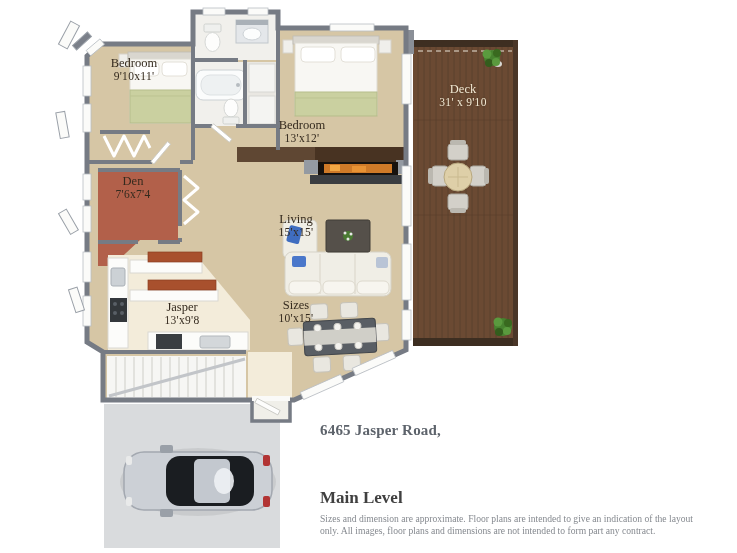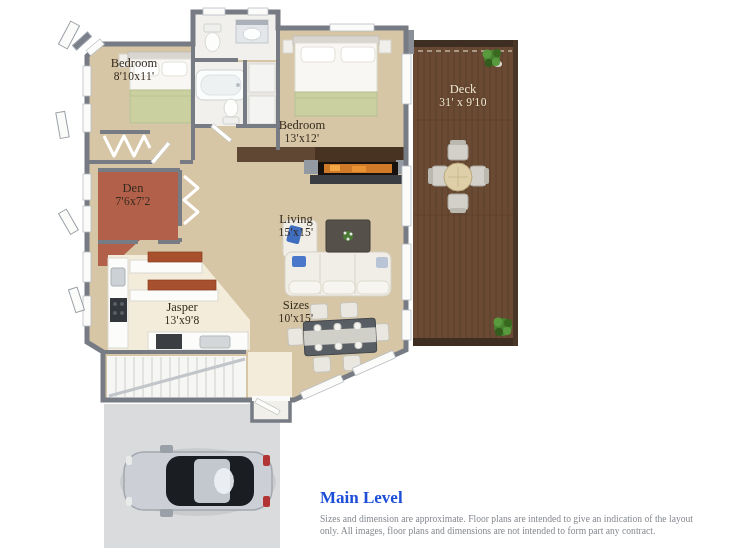--- a/index.html
+++ b/index.html
@@ -4,21 +4,21 @@
 <style>
   html,body{margin:0;padding:0;background:#ffffff;}
   body{width:737px;height:553px;font-family:"Liberation Serif","DejaVu Serif",serif;}
   .stage{position:relative;width:737px;height:553px;overflow:hidden;background:#ffffff;padding-left:48px;}
   .stage svg{position:absolute;left:0;top:0;display:block;}
   .room-label{position:absolute;transform:translateX(-50%);text-align:center;color:#342a1e;white-space:nowrap;}
   .room-label .room-name{font-size:12.5px;line-height:14px;}
   .room-label .room-dims{font-size:11.5px;line-height:13px;letter-spacing:.3px;}
   .room-label.light{color:#f2e9d4;text-shadow:0 0 2px rgba(60,40,20,.6);}
   .address-block{position:absolute;left:320px;top:420px;color:#5d636b;font-size:15px;font-weight:bold;line-height:20px;letter-spacing:.2px;}
-  .level-title{position:absolute;left:320px;top:488px;color:#1d4ed8;font-size:17px;font-weight:bold;}
+  .level-title{position:absolute;left:320px;top:488px;color:#404040;font-size:17px;font-weight:bold;}
   .disclaimer{position:absolute;left:320px;top:513px;width:392px;color:#85898f;font-size:9.6px;line-height:11.8px;}
 </style>
 </head>
 <body>
 
 <div class="stage">
 
 <svg width="737" height="553" viewBox="0 0 737 553" xmlns="http://www.w3.org/2000/svg">
 
   <g>
@@ -256,45 +256,46 @@
 
   <g>
     <path d="M252,400 L252,421 L290,421 L290,400" fill="#f0efe9" stroke="#767b84" stroke-width="3.5"></path>
     <rect x="252" y="396" width="38" height="5" fill="#fafaf8"></rect>
     <rect x="256" y="399" width="26" height="5" fill="#fdfdfc" stroke="#c5c5c0" stroke-width="0.8" transform="rotate(28 258 401)"></rect>
   </g>
 </svg>
 
   <div class="room-label" style="left:134px;top:56px">
     <div class="room-name">Bedroom</div>
-    <div class="room-dims">8'10x11'</div>
+    <div class="room-dims">9'10x11'</div>
   </div>
   <div class="room-label" style="left:302px;top:118px">
     <div class="room-name">Bedroom</div>
     <div class="room-dims">13'x12'</div>
   </div>
-  <div class="room-label" style="left:133px;top:181px">
+  <div class="room-label" style="left:133px;top:174px">
     <div class="room-name">Den</div>
-    <div class="room-dims">7'6x7'2</div>
+    <div class="room-dims">7'6x7'4</div>
   </div>
   <div class="room-label" style="left:296px;top:212px">
     <div class="room-name">Living</div>
     <div class="room-dims">15'x15'</div>
   </div>
   <div class="room-label" style="left:182px;top:300px">
     <div class="room-name">Jasper</div>
     <div class="room-dims">13'x9'8</div>
   </div>
   <div class="room-label" style="left:296px;top:298px">
     <div class="room-name">Sizes</div>
     <div class="room-dims">10'x15'</div>
   </div>
   <div class="room-label light" style="left:463px;top:82px">
     <div class="room-name">Deck</div>
     <div class="room-dims">31' x 9'10</div>
   </div>
 
   <div class="address-block">
+    <div>6465 Jasper Road,</div>
   </div>
   <div class="level-title">Main Level</div>
   <div class="disclaimer">Sizes and dimension are approximate. Floor plans are intended to give an indication of the layout only. All images, floor plans and dimensions are not intended to form part any contract.</div>
 
 </div>
 
 </body></html>

